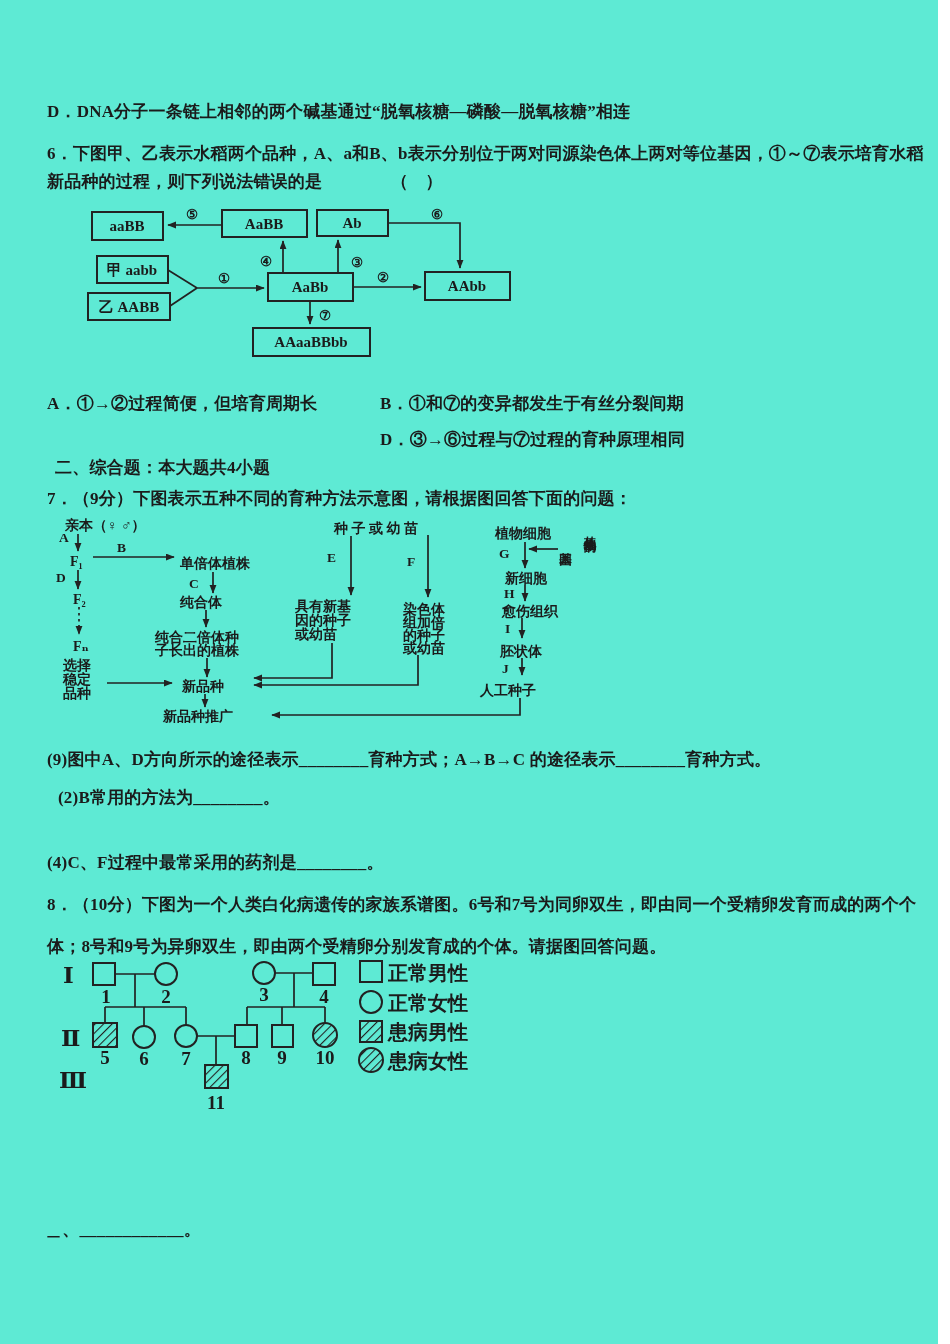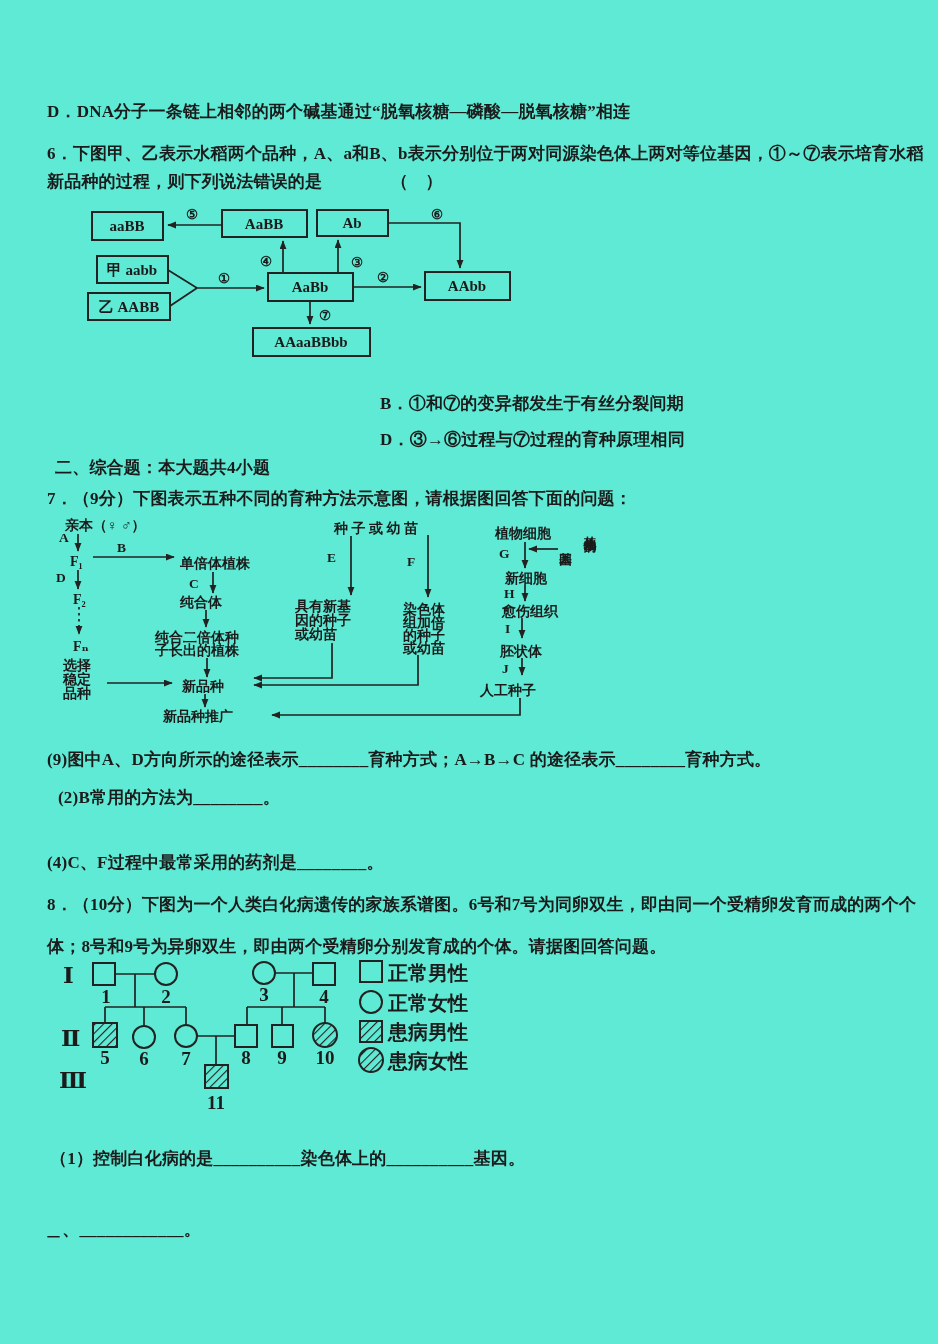--- a/index.html
+++ b/index.html
@@ -76,20 +76,21 @@
 
     <text class="circnum" x="112" y="19" text-anchor="middle">⑤</text>
     <text class="circnum" x="186" y="66" text-anchor="middle">④</text>
     <text class="circnum" x="277" y="67" text-anchor="middle">③</text>
     <text class="circnum" x="144" y="83" text-anchor="middle">①</text>
     <text class="circnum" x="303" y="82" text-anchor="middle">②</text>
     <text class="circnum" x="357" y="19" text-anchor="middle">⑥</text>
     <text class="circnum" x="245" y="120" text-anchor="middle">⑦</text>
   </svg>
 
+  <div class="t" style="left:47px;top:392px;">A．①→②过程简便，但培育周期长</div>
   <div class="t" style="left:380px;top:392px;">B．①和⑦的变异都发生于有丝分裂间期</div>
   <div class="t" style="left:380px;top:428px;">D．③→⑥过程与⑦过程的育种原理相同</div>
 
   <div class="t" style="left:55px;top:456px;">二、综合题：本大题共4小题</div>
   <div class="t" style="left:47px;top:487px;">7．（9分）下图表示五种不同的育种方法示意图，请根据图回答下面的问题：</div>
 
   <svg style="left:45px;top:508px;" width="580" height="232" viewBox="0 0 580 232">
     <defs>
       <marker id="a7" markerWidth="10" markerHeight="8" refX="8.2" refY="3.5" orient="auto" markerUnits="userSpaceOnUse">
         <path d="M0,0 L9,3.5 L0,7 Z" fill="#222"></path>
@@ -228,16 +229,15 @@
       <text class="leglab" x="333" y="27">正常男性</text>
       <circle class="bx" cx="316" cy="49" r="11"></circle>
       <text class="leglab" x="333" y="57">正常女性</text>
       <rect class="bx" x="305" y="68" width="22" height="21" style="fill:url(#hatch);"></rect>
       <text class="leglab" x="333" y="86">患病男性</text>
       <circle class="bx" cx="316" cy="107" r="12" style="fill:url(#hatch);"></circle>
       <text class="leglab" x="333" y="115">患病女性</text>
     </g>
   </svg>
 
-  <div class="t" style="left:50px;top:1147px;">（1）控制白化病的是__________染色体上的__________基因。</div>
   <div class="t" style="left:45px;top:1218px;">＿、____________。</div>
 
 </div>
 
 </body></html>

